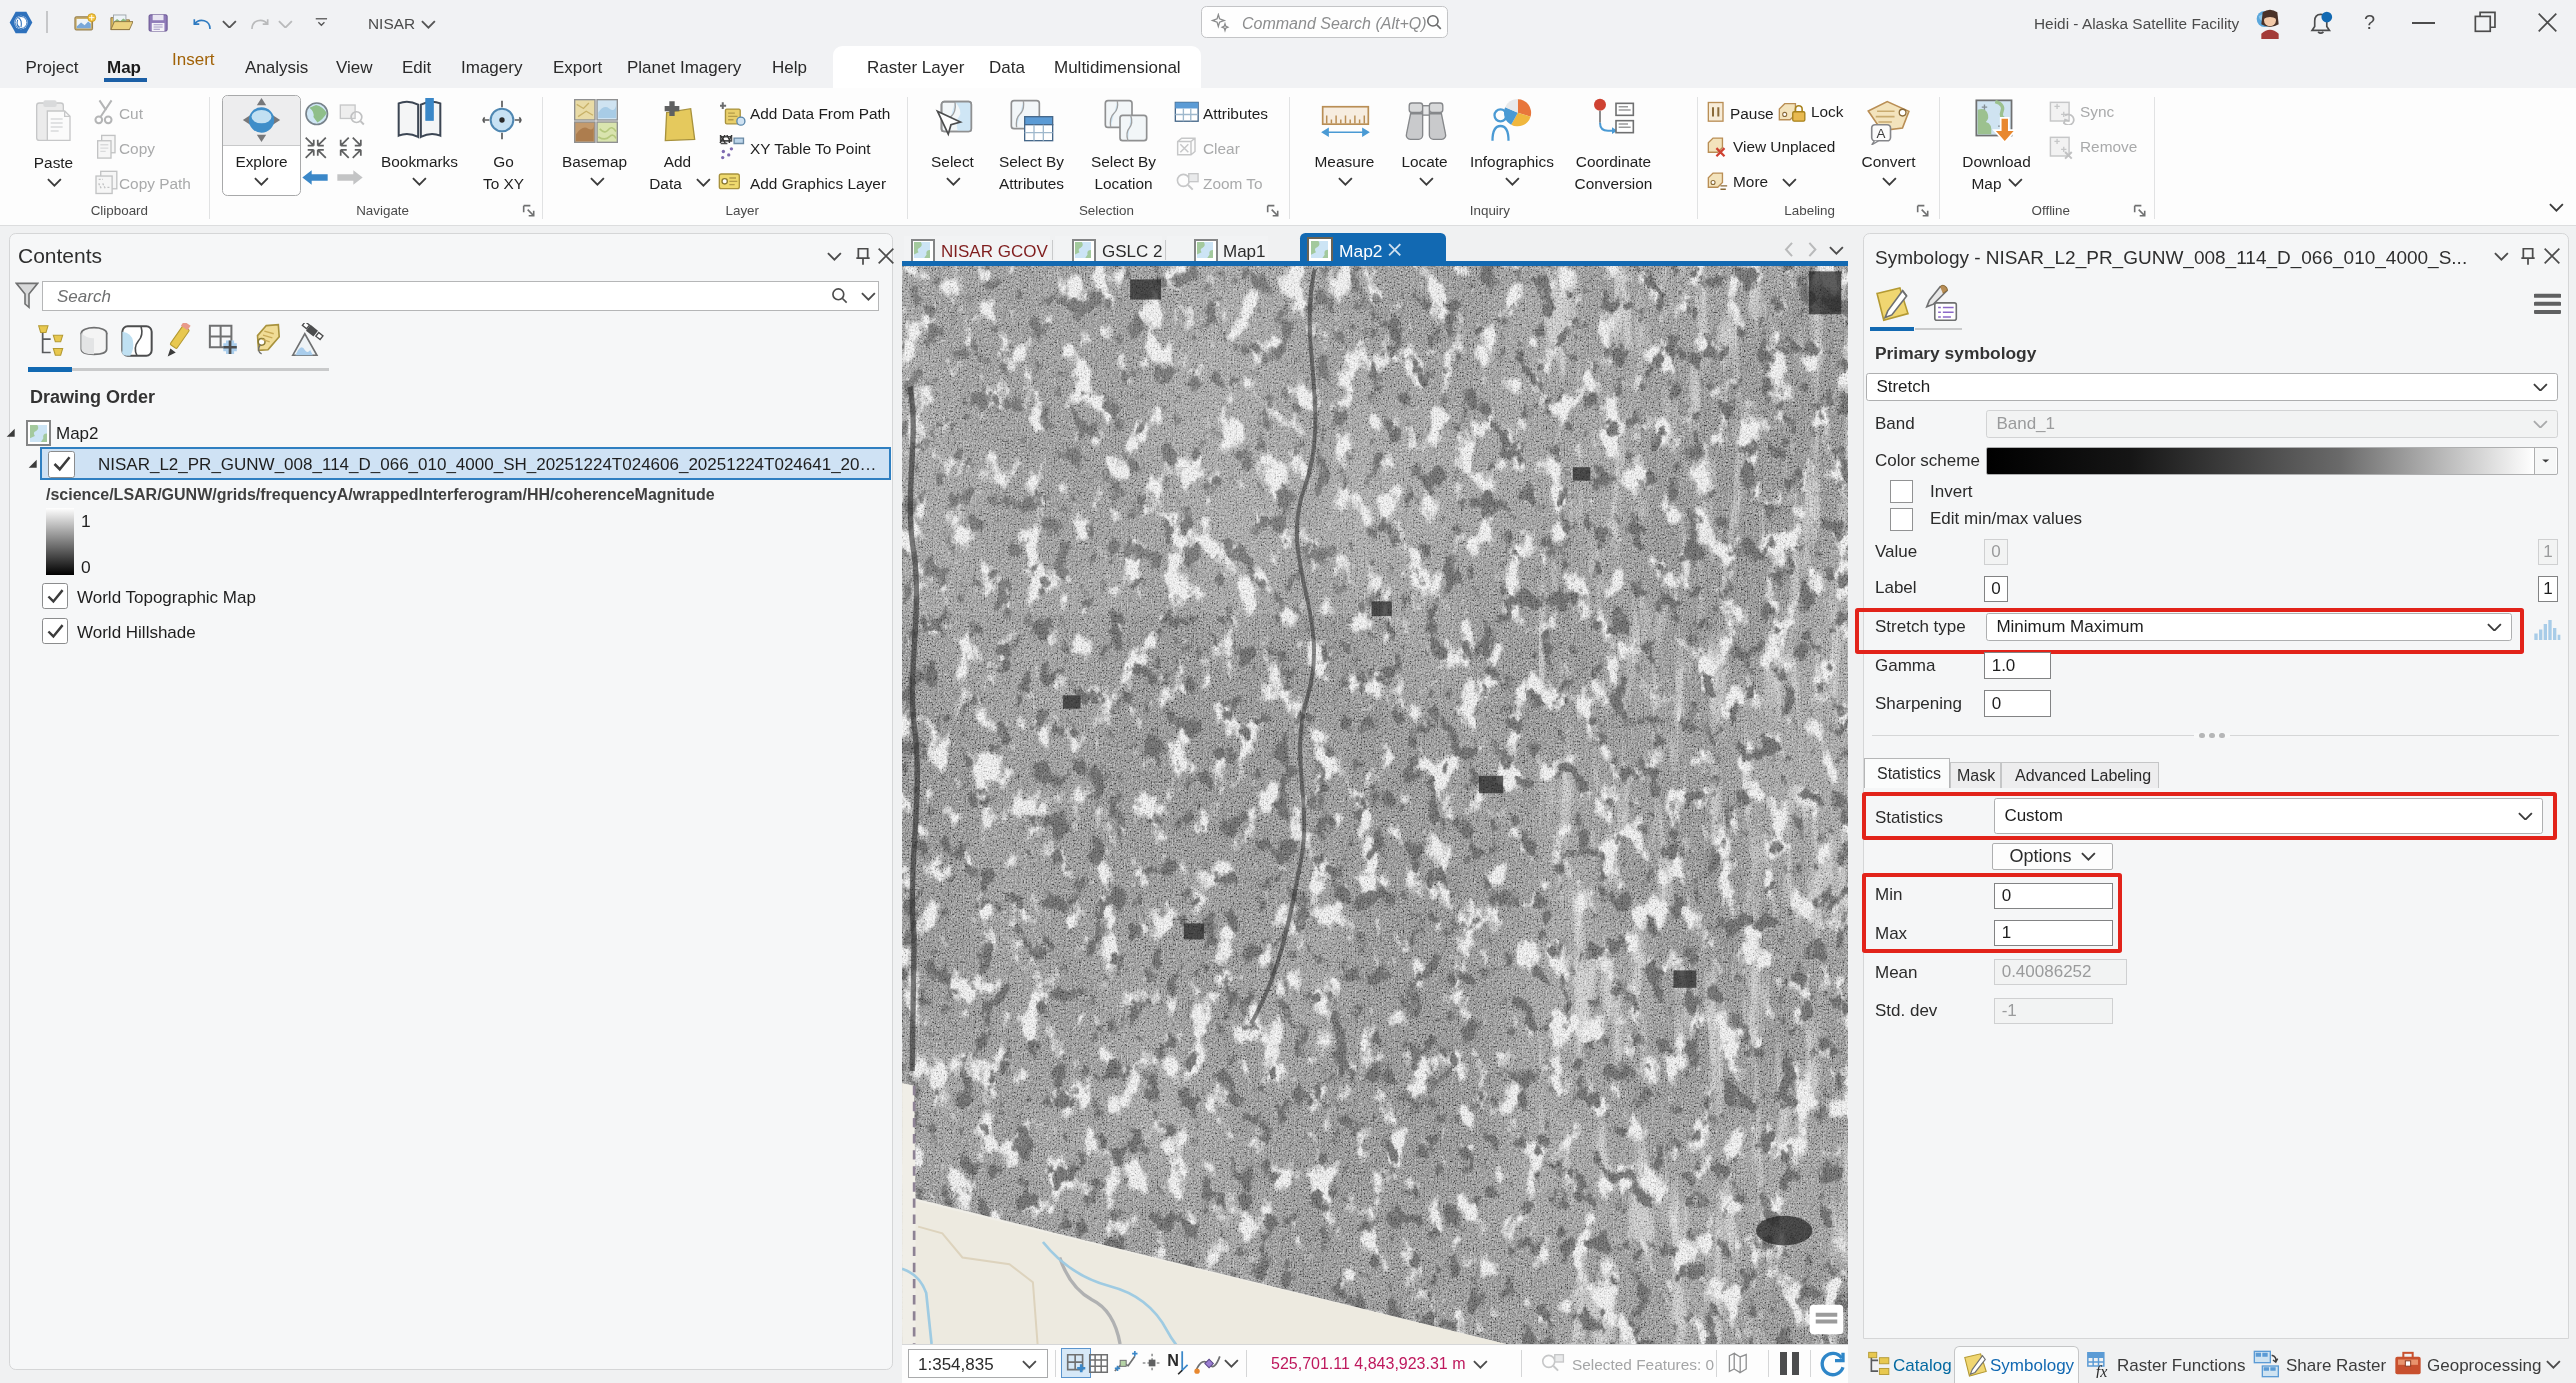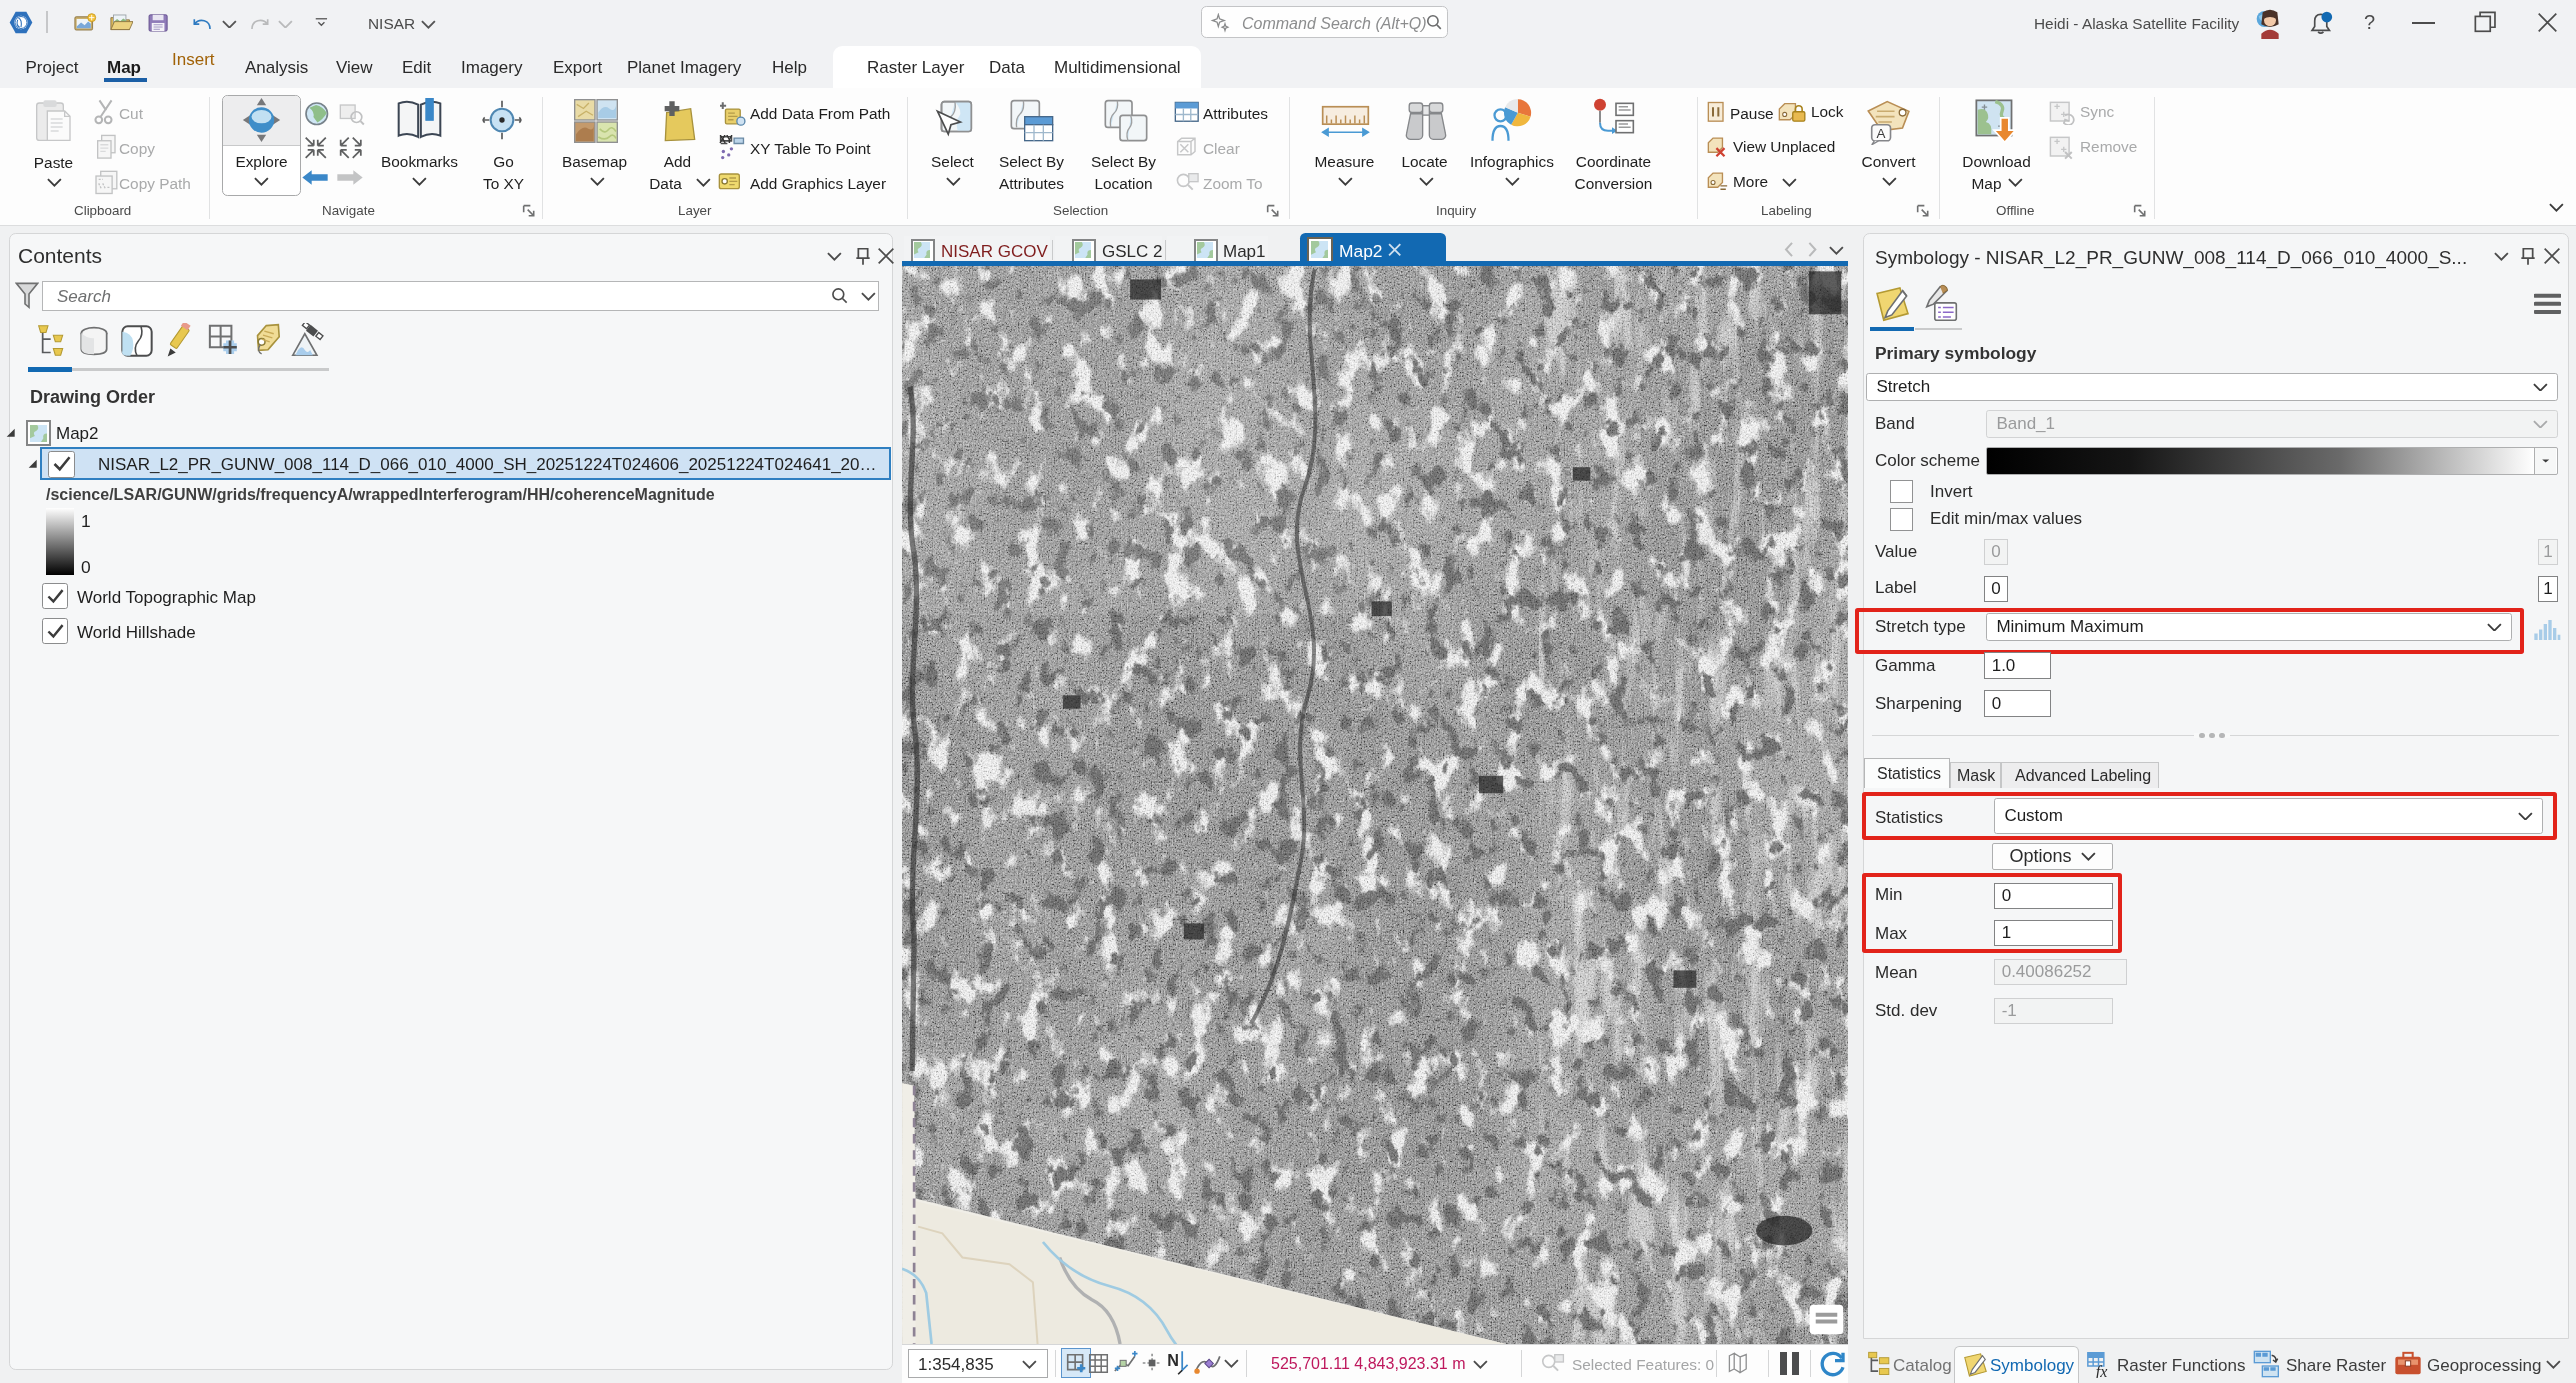--- a/index.html
+++ b/index.html
@@ -10,21 +10,21 @@
 svg{display:block}
 .txt{position:absolute;white-space:nowrap}
 .dd{position:absolute;background:#fff;border:1.3px solid #aeafb0;border-radius:2.7px;display:flex;align-items:center;padding:0 9.4px;font-size:17px;color:#1e1e1e;justify-content:space-between}
 .dd.dis{background:#f2f3f3;border-color:#d2d3d4;color:#9a9b9c}
 .inp{position:absolute;background:#fff;border:1.3px solid #828384;display:flex;align-items:center;padding:0 6.7px;font-size:17px;color:#1e1e1e}
 .inp.dis{border:1.3px solid #cfd0d1;background:#f2f3f3;color:#9a9b9c}
 .lbl{position:absolute;font-size:17px;color:#2b2b2b;white-space:nowrap}
 .cb{position:absolute;width:23px;height:23px;background:#fff;border:1.3px solid #919293}
 .redbox{position:absolute;border:4.7px solid #e2231a}
 .vsep{position:absolute;width:1.3px;background:#e1e2e3}
-.grplbl{position:absolute;font-size:13.4px;color:#4a4a4a;white-space:nowrap;text-align:left}
+.grplbl{position:absolute;font-size:13.4px;color:#4a4a4a;white-space:nowrap;text-align:right}
 .riblbl{position:absolute;font-size:15.4px;color:#1e1e1e;white-space:nowrap;text-align:center}
 .riblbl.dis{color:#a9aaab}
 .launch{position:absolute;width:17.4px;height:17.4px}
 .mapicon{position:absolute;border:2.7px solid #848586;background:#fff;box-shadow:inset 0 0 0 2px #fff}
 </style>
 </head>
 <body>
 
 <div class="abs" style="left:0;top:0;width:2576px;height:46px;background:#f1f2f4"></div>
 
@@ -850,21 +850,21 @@
 <div class="inp dis" style="left:1994px;top:959px;width:133px;height:26px">0.40086252</div>
 <div class="lbl" style="left:1875px;top:1001px">Std. dev</div>
 <div class="inp dis" style="left:1994px;top:998px;width:119px;height:26px">-1</div>
 
 <svg class="abs" style="left:1866px;top:1351px" width="25.5" height="25.5" viewBox="0 0 38 38">
  <path d="M8 6 v24 h10 M8 14 h10" fill="none" stroke="#585a5c" stroke-width="2.4"></path>
  <rect x="4" y="2" width="12" height="8" fill="#e8c84f" stroke="#b49a33" stroke-width="1.4"></rect>
  <rect x="20" y="10" width="14" height="9" fill="#e8c84f" stroke="#b49a33" stroke-width="1.4"></rect>
  <rect x="20" y="26" width="14" height="9" fill="#e8c84f" stroke="#b49a33" stroke-width="1.4"></rect>
 </svg>
-<div class="txt" style="left:1893px;top:1356px;font-size:17px;color:#737373">Catalog</div>
+<div class="txt" style="left:1893px;top:1356px;font-size:17px;color:#0369a1">Catalog</div>
 <div class="abs" style="left:1954px;top:1346px;width:125px;height:38px;background:#fbfcfc;border:1.3px solid #c5c6c7;border-bottom:none;border-radius:5.4px 5.4px 0 0"></div>
 <svg class="abs" style="left:1962px;top:1351px" width="27" height="27" viewBox="0 0 58 58">
  <path d="M6 14 L40 6 L52 44 L16 54 Z" fill="#f0d671" stroke="#b49a33" stroke-width="2.4"></path>
  <path d="M44 10 L22 40 l-4 10 l10 -4 L50 18 Z" fill="#fff" stroke="#6f7071" stroke-width="2.4"></path>
 </svg>
 <div class="txt" style="left:1990px;top:1356px;font-size:17px;color:#1269b2">Symbology</div>
 <svg class="abs" style="left:2085px;top:1350px" width="27" height="28" viewBox="0 0 40 42">
  <path d="M4 4 h24 v20 h-24 Z M4 11 h24 M4 18 h24 M12 4 v20 M20 4 v20" fill="none" stroke="#5b9bd5" stroke-width="2.2"></path>
  <rect x="4" y="4" width="24" height="7" fill="#5b9bd5"></rect>
  <text x="16" y="40" font-family="Liberation Serif" font-size="24" font-style="italic" fill="#2b2b2b">fx</text>

